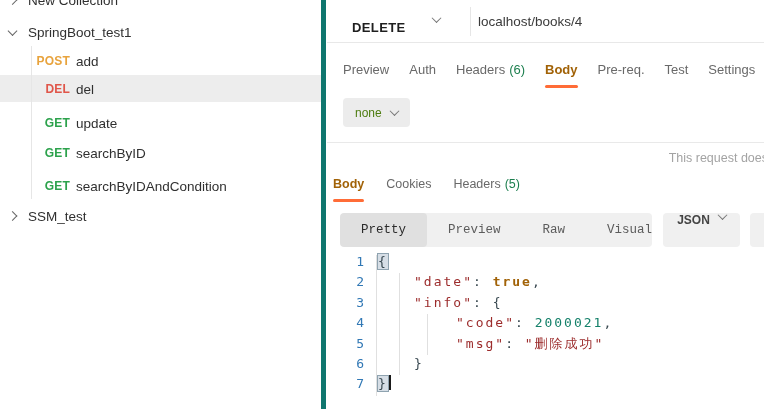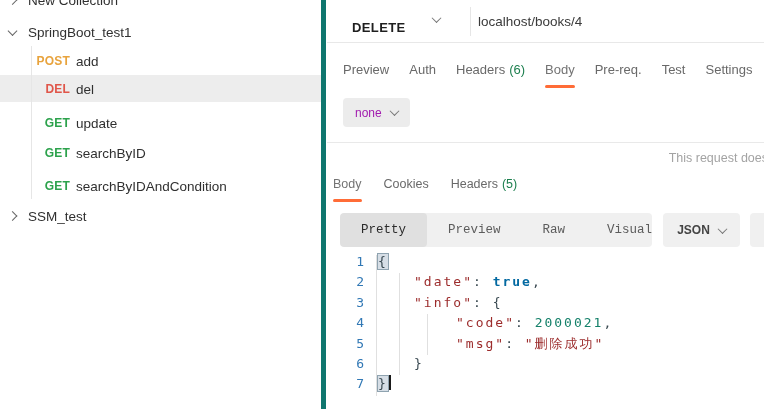--- a/index.html
+++ b/index.html
@@ -39,45 +39,45 @@
     transform:rotate(45deg) translate(-1px,-1px); }
   .method-dd .dd-chev { position:absolute; left:81px; top:16px; }
   .url-vsep { position:absolute; left:143px; top:7px; width:1px; height:29px; background:#e6e6e6; }
   .url-text { position:absolute; left:151px; top:0; height:43px; display:flex;
     align-items:center; font-size:13.5px; color:#3a3a3a; }
 
   .req-tabs { position:absolute; left:16px; top:55px; height:33px; display:flex; gap:20px; }
   .tab { position:relative; display:flex; align-items:flex-start; padding-top:7px;
     font-size:13px; color:#696969; cursor:pointer; white-space:nowrap; }
   .tab .cnt { margin-left:4px; color:var(--green); }
-  .tab.active { color:#737373; }
+  .tab.active { color:#a16207;font-weight:bold; }
   .tab.active::after { content:""; position:absolute; left:0; right:0; bottom:0;
     height:3px; border-radius:2px; background:var(--accent); }
 
   .none-pill { position:absolute; left:16px; top:98px; height:29px; padding:0 12px;
     background:#ececec; border-radius:4px; display:flex; align-items:center; gap:9px;
     cursor:pointer; }
-  .none-pill .t { font-size:12px; color:#a21caf; }
+  .none-pill .t { font-size:12px; color:#4d7c0f; }
 
   .mid-divider { position:absolute; left:0; top:142px; width:437px; height:1px; background:#e9e9e9; }
   .notice { position:absolute; right:-4px; top:151px; font-size:12.5px; color:#a3a3a3;
     white-space:nowrap; }
 
   .resp-tabs { position:absolute; left:6px; top:173px; height:29px; display:flex; gap:22px; }
   .resp-tabs .tab { font-size:12.5px; padding-top:4px; }
   .dot { position:relative; top:-3px; margin-left:2px; width:7px; height:7px;
     border-radius:50%; background:var(--accent); display:inline-block; }
 
   .view-bar { position:absolute; left:13px; top:213px; height:34px; width:312px;
     background:#f0f0f0; border-radius:4px; display:flex; align-items:stretch; overflow:hidden;font-family:Liberation Mono, monospace; }
   .seg { display:flex; align-items:center; padding:0 21px; font-size:12.5px;
     color:#5c5c5c; cursor:pointer; white-space:nowrap; }
   .seg.active { background:#e0e0e0; border-radius:4px; color:#2b2b2b; }
   .fmt-pill { position:absolute; left:336px; top:213px; width:77px; height:34px;
-    background:#f0f0f0; border-radius:4px; display:flex; align-items:center;
+    background:#f0f0f0; border-radius:4px; display:flex; align-items:flex-start;
     justify-content:center; gap:9px; cursor:pointer; }
   .fmt-pill .t { font-size:12px; font-weight:600; color:#444; }
   .cut-pill { position:absolute; left:423px; top:213px; width:40px; height:34px;
     background:#f0f0f0; border-radius:4px; }
 
   
   .code-area { position:absolute; left:0; top:252px; width:437px; height:157px;
     font-family:"DejaVu Sans Mono", monospace; font-size:13px; }
   .cl { position:relative; height:20.4px; line-height:20.4px; white-space:pre; }
   .ln { position:absolute; left:0; top:0; width:37px; text-align:right;
@@ -201,21 +201,21 @@
       <span class="t">JSON</span>
       <span class="dd-chev"></span>
     </div>
     <div class="cut-pill"></div>
 
     <div class="code-area" id="code-area">
       <div class="vguide vg-gutter"></div>
       <div class="vguide vg-1"></div>
       <div class="vguide vg-2"></div>
     <div class="cl"><span class="ln">1</span><span class="ct" style="padding-left: 0px;"><span class="tk bm" style="color: rgb(55, 71, 79);">{</span></span></div>
-        <div class="cl"><span class="ln">2</span><span class="ct" style="padding-left: 36px;"><span class="tk" style="color: rgb(156, 44, 44);">"date"</span><span class="tk" style="color: rgb(55, 71, 79);">: </span><span class="tk" style="color: #0369a1; font-weight: 600;">true</span><span class="tk" style="color: rgb(55, 71, 79);">,</span></span></div>
+        <div class="cl"><span class="ln">2</span><span class="ct" style="padding-left: 36px;"><span class="tk" style="color: rgb(156, 44, 44);">"date"</span><span class="tk" style="color: rgb(55, 71, 79);">: </span><span class="tk" style="color: #a16207; font-weight: 600;">true</span><span class="tk" style="color: rgb(55, 71, 79);">,</span></span></div>
         <div class="cl"><span class="ln">3</span><span class="ct" style="padding-left: 36px;"><span class="tk" style="color: rgb(156, 44, 44);">"info"</span><span class="tk" style="color: rgb(55, 71, 79);">: </span><span class="tk" style="color: rgb(55, 71, 79);">{</span></span></div>
         <div class="cl"><span class="ln">4</span><span class="ct" style="padding-left: 78px;"><span class="tk" style="color: rgb(156, 44, 44);">"code"</span><span class="tk" style="color: rgb(55, 71, 79);">: </span><span class="tk" style="color: rgb(20, 128, 105);">2000021</span><span class="tk" style="color: rgb(55, 71, 79);">,</span></span></div>
         <div class="cl"><span class="ln">5</span><span class="ct" style="padding-left: 78px;"><span class="tk" style="color: rgb(156, 44, 44);">"msg"</span><span class="tk" style="color: rgb(55, 71, 79);">: </span><span class="tk" style="color: rgb(156, 44, 44);">"删除成功"</span></span></div>
         <div class="cl"><span class="ln">6</span><span class="ct" style="padding-left: 36px;"><span class="tk" style="color: rgb(55, 71, 79);">}</span></span></div>
         <div class="cl"><span class="ln">7</span><span class="ct" style="padding-left: 0px;"><span class="tk bm" style="color: rgb(55, 71, 79);">}</span><span class="caret"></span></span></div>
       </div>
 
   </div>
 </div>
 

